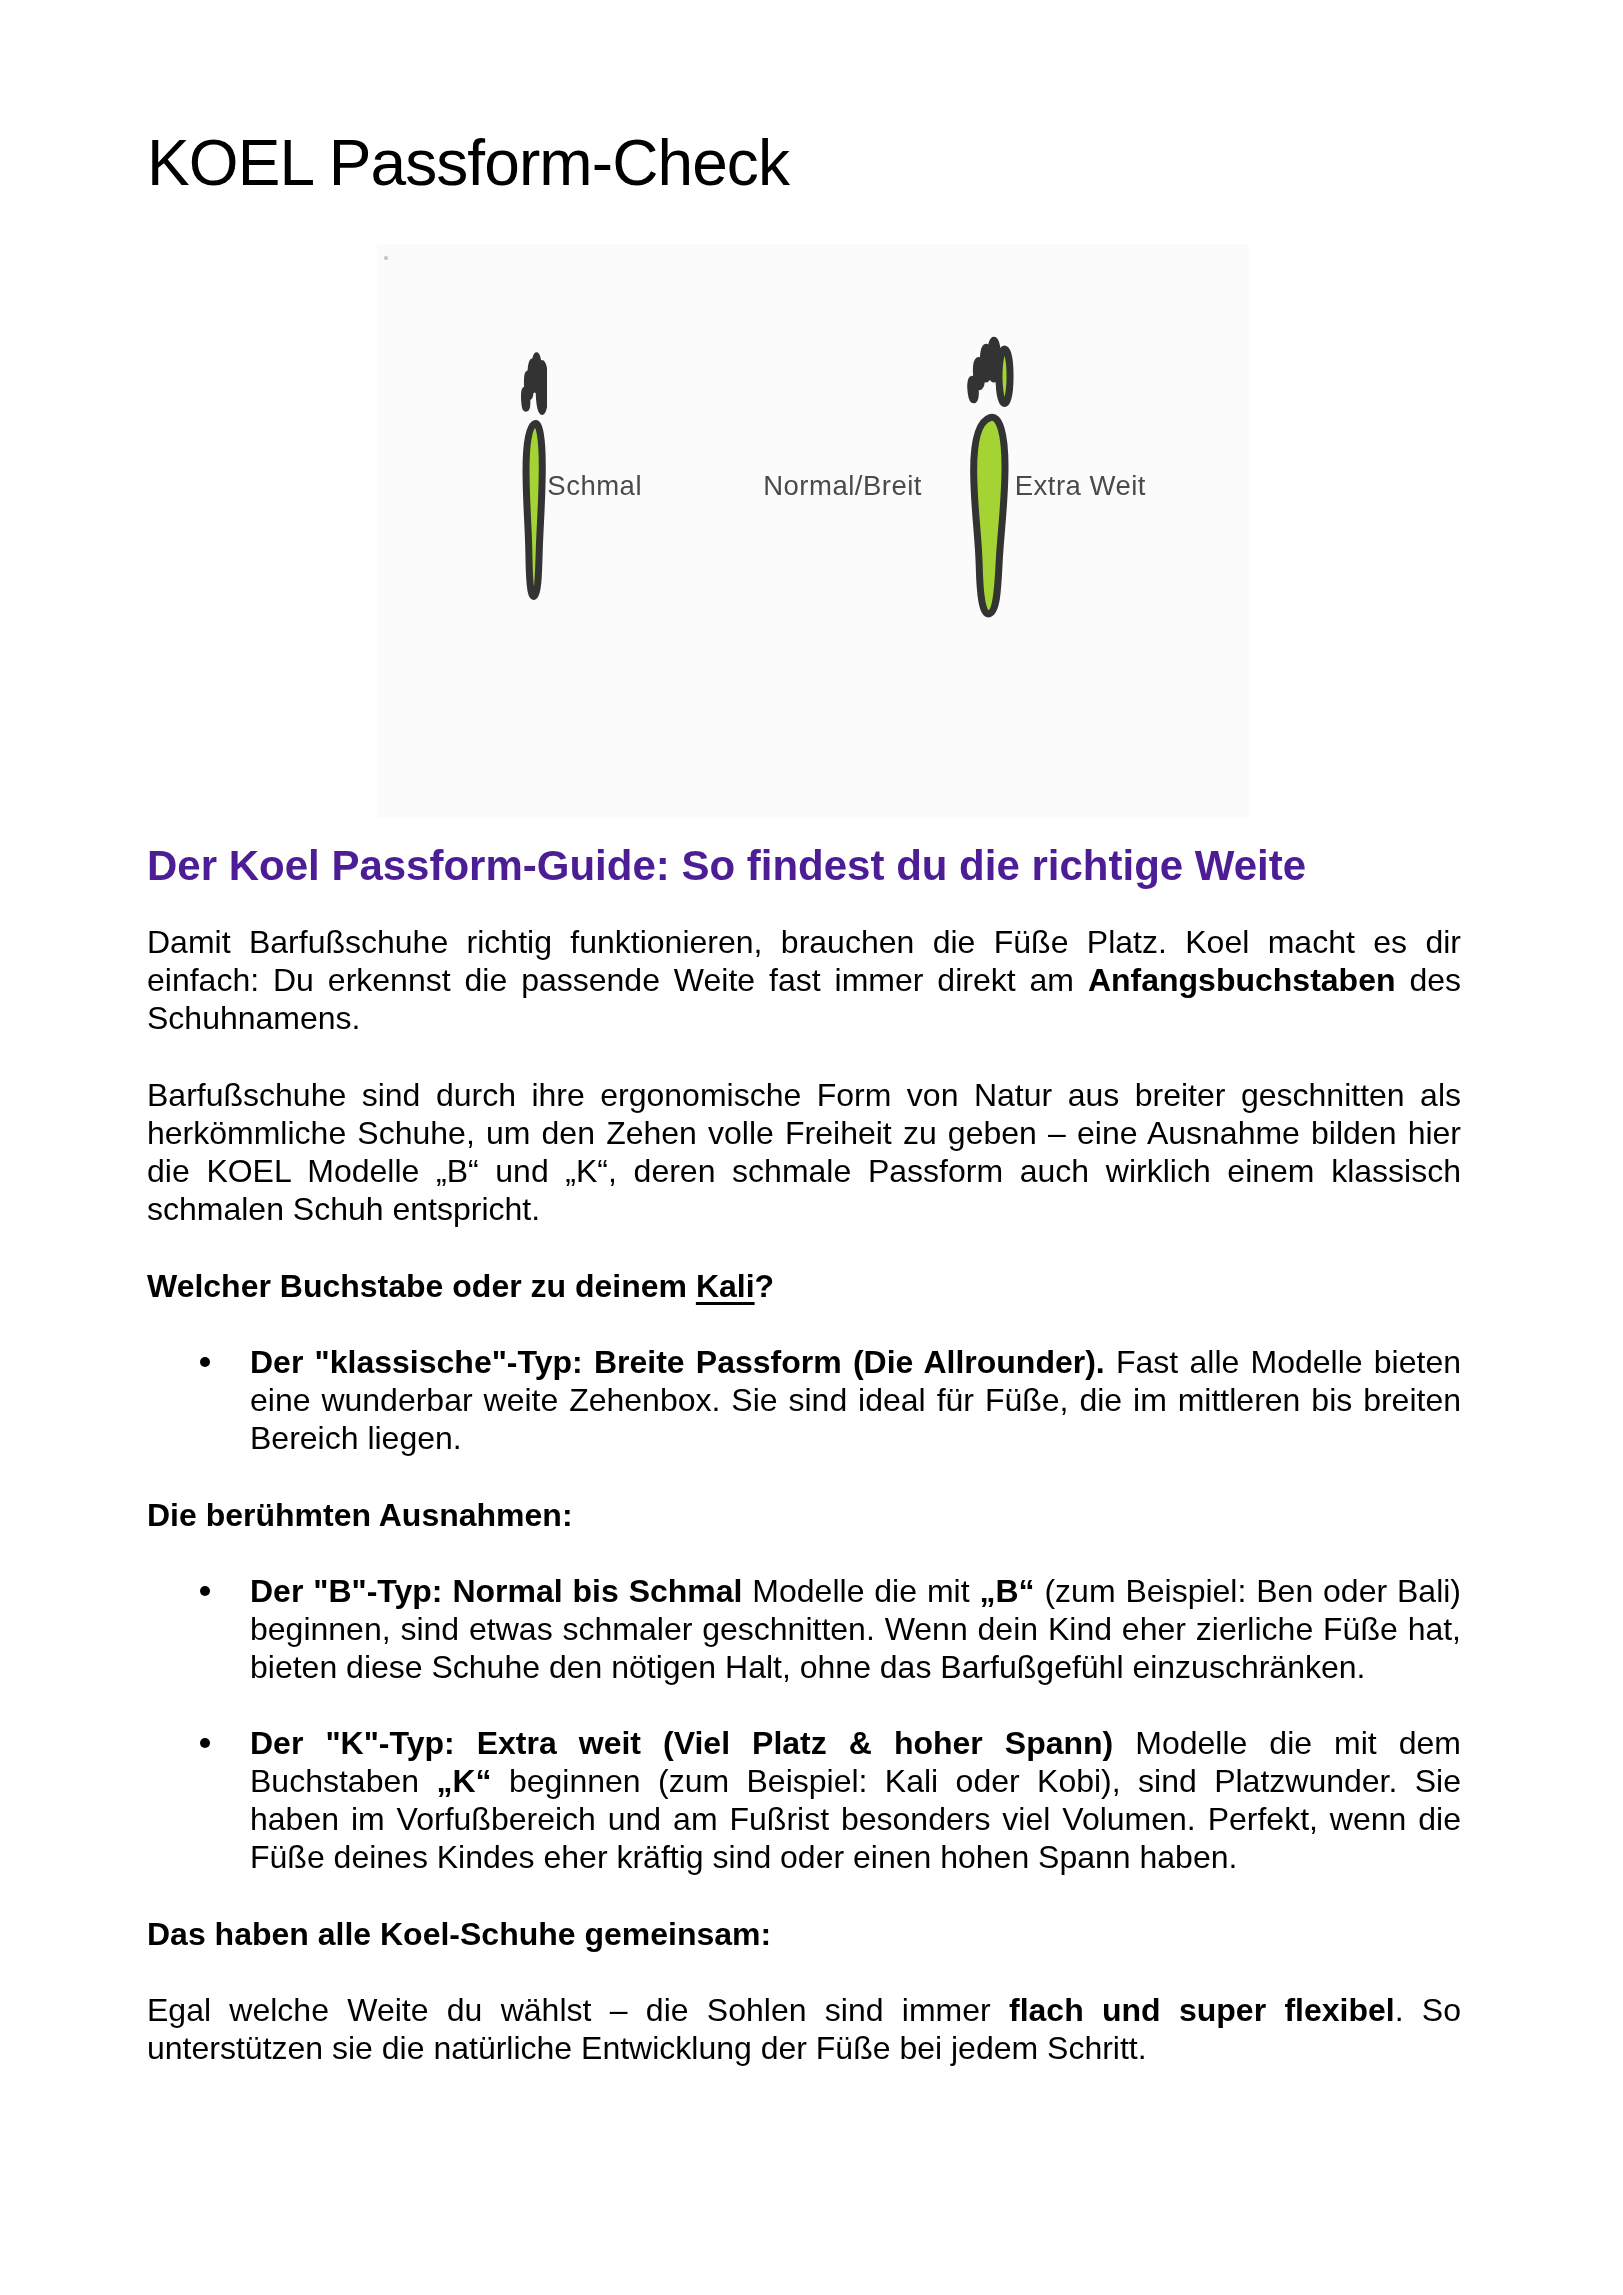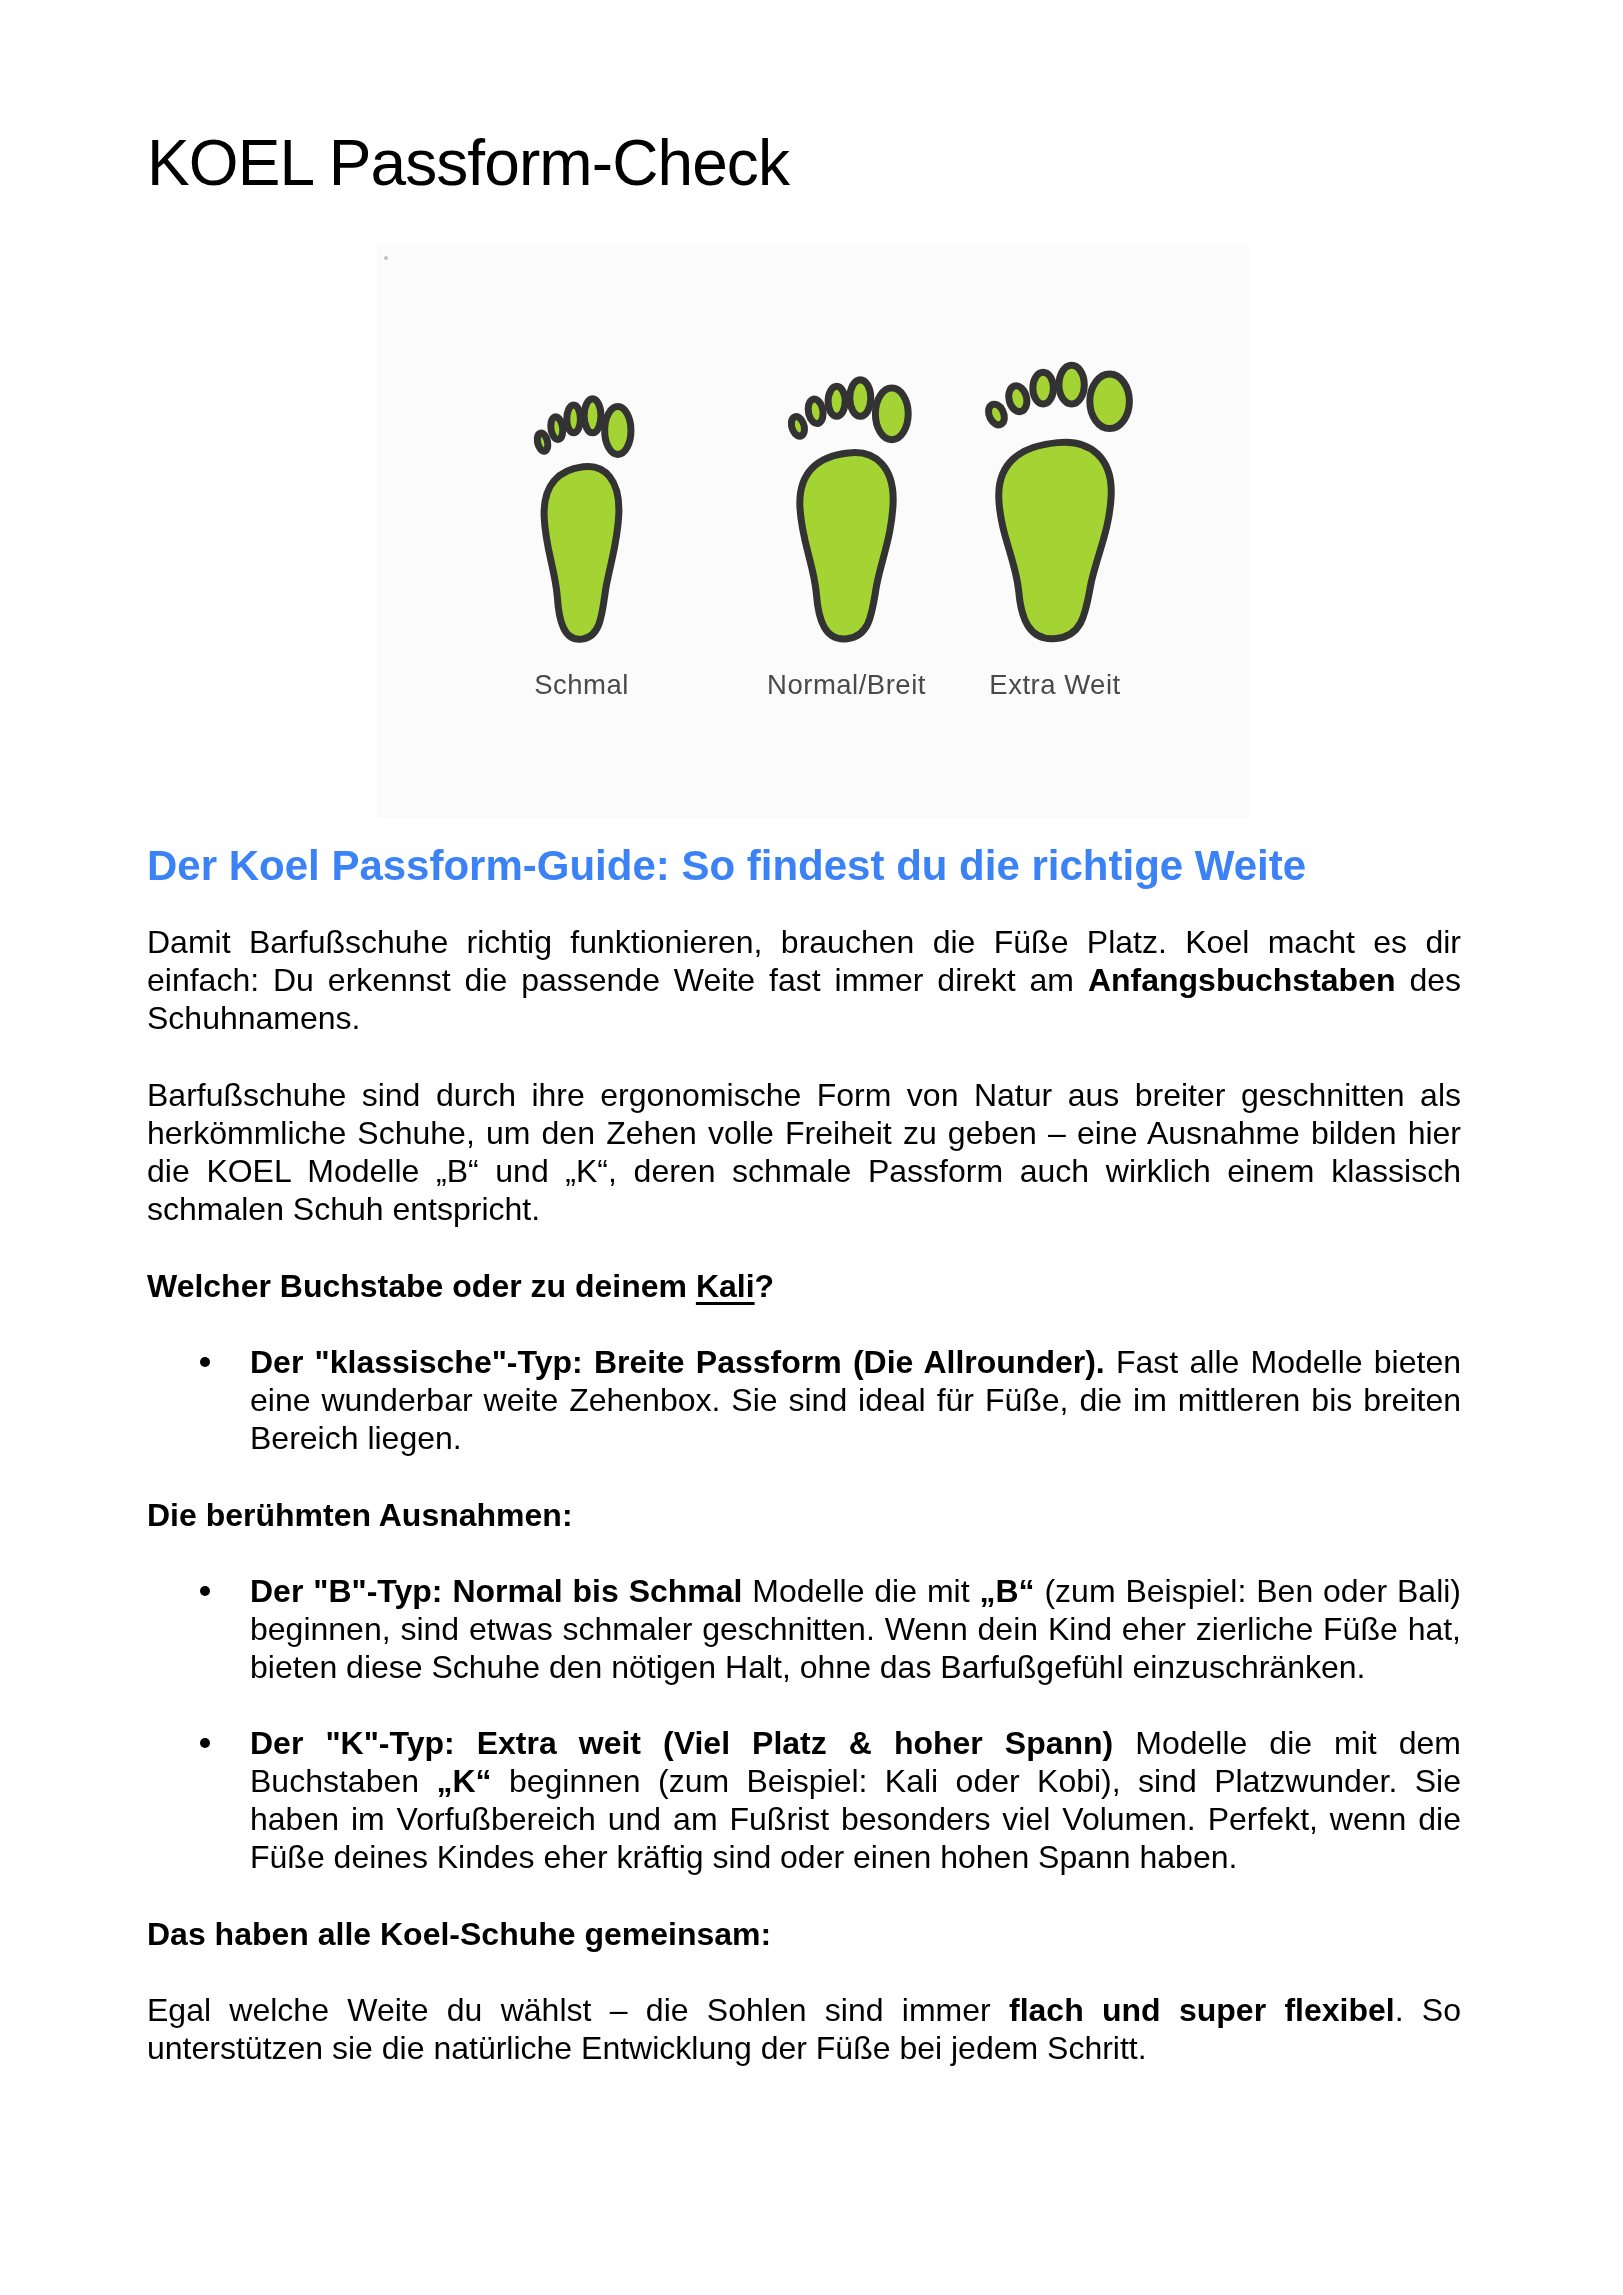--- a/index.html
+++ b/index.html
@@ -23,38 +23,38 @@
     position:relative;
     margin:46px 0 0 230px;
     width:872px;height:574px;
     background:#fbfbfb;
   }
   .speck{
     position:absolute;left:7.3px;top:12px;width:3.7px;height:3.7px;
     background:#9a9a9a;border-radius:50%;opacity:.55;
   }
   .foot-col{
-    position:absolute;top:16px;height:441px;
-    display:flex;flex-direction:column;
+    position:absolute;top:8px;height:441px;
+    display:flex;flex-direction:row;
     align-items:center;justify-content:flex-end;
   }
   .foot-col.c1{left:144px;width:121px;}
   .foot-col.c2{left:366px;width:151px;margin-left:28px;}
   .foot-col.c3{left:587px;width:182px;align-items:center;}
   .foot-col svg{display:block;}
   .foot-label{
     margin-top:26px;
     font-size:27.5px;line-height:32px;
     color:#4a4a4a;white-space:nowrap;
     letter-spacing:0.5px;
   }
   
   h2.guide-heading{
     margin:24px 0 33px 0;
-    font-size:42px;line-height:1.15;font-weight:700;color:#3b82f6;
+    font-size:42px;line-height:1.15;font-weight:700;color:#4c1d95;
   }
   .body-text{
     font-size:32px;line-height:38px;
     text-align:justify;text-justify:inter-word;
     hyphens:none;
   }
   p.para{margin:0 0 39px 0;}
   h3.subhead{
     margin:0 0 38px 0;
     font-size:32px;line-height:38px;font-weight:700;text-align:left;

